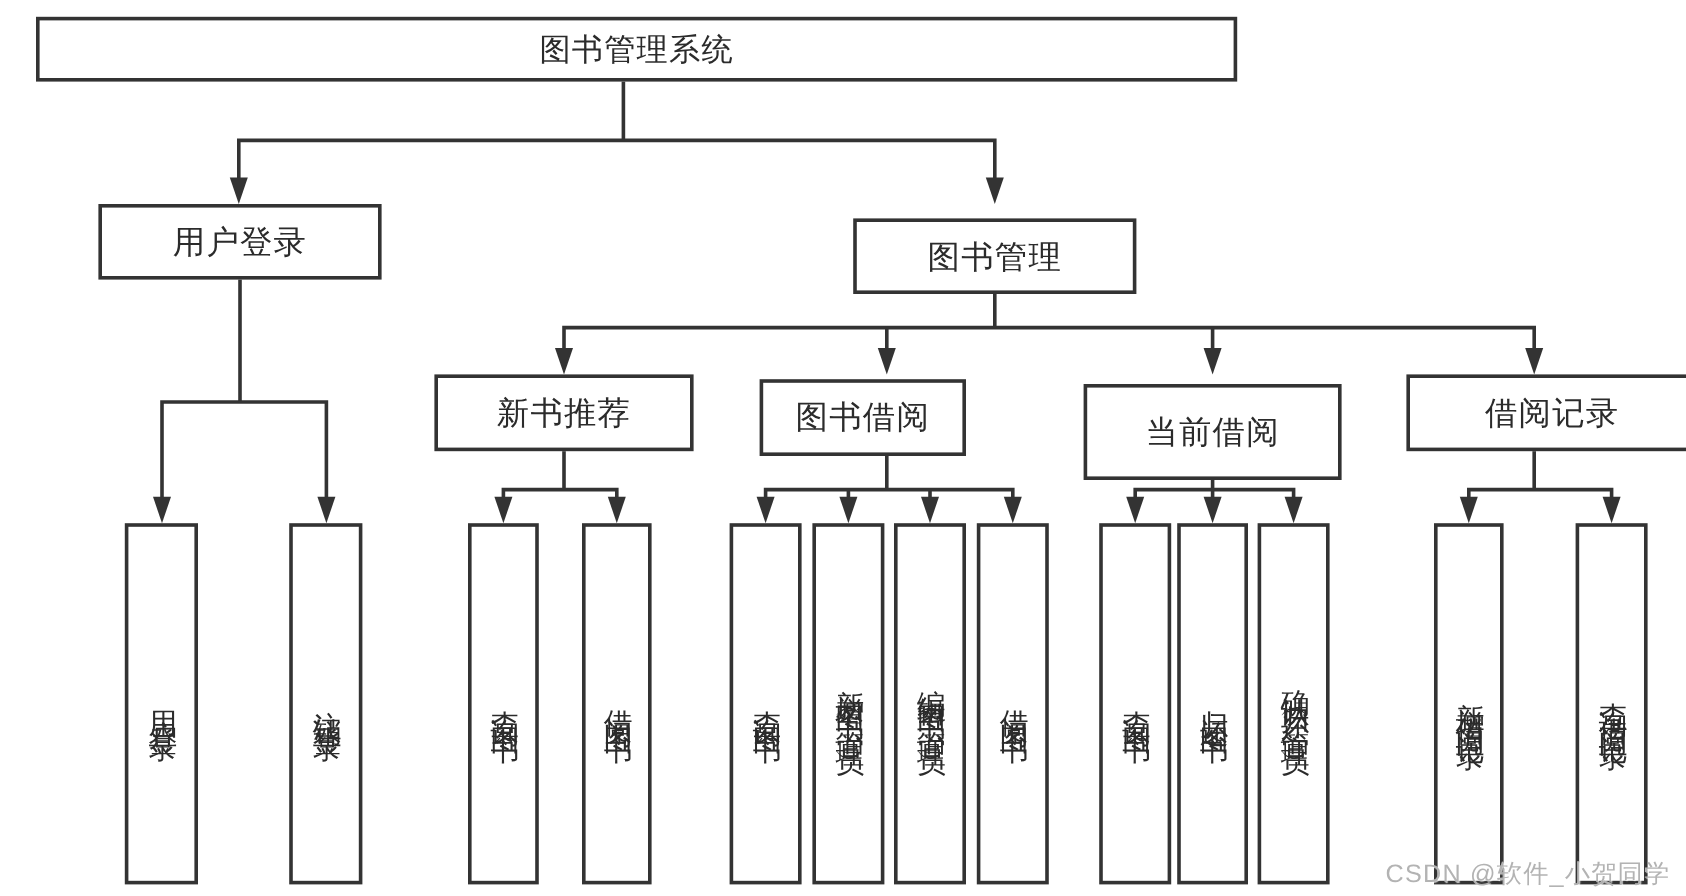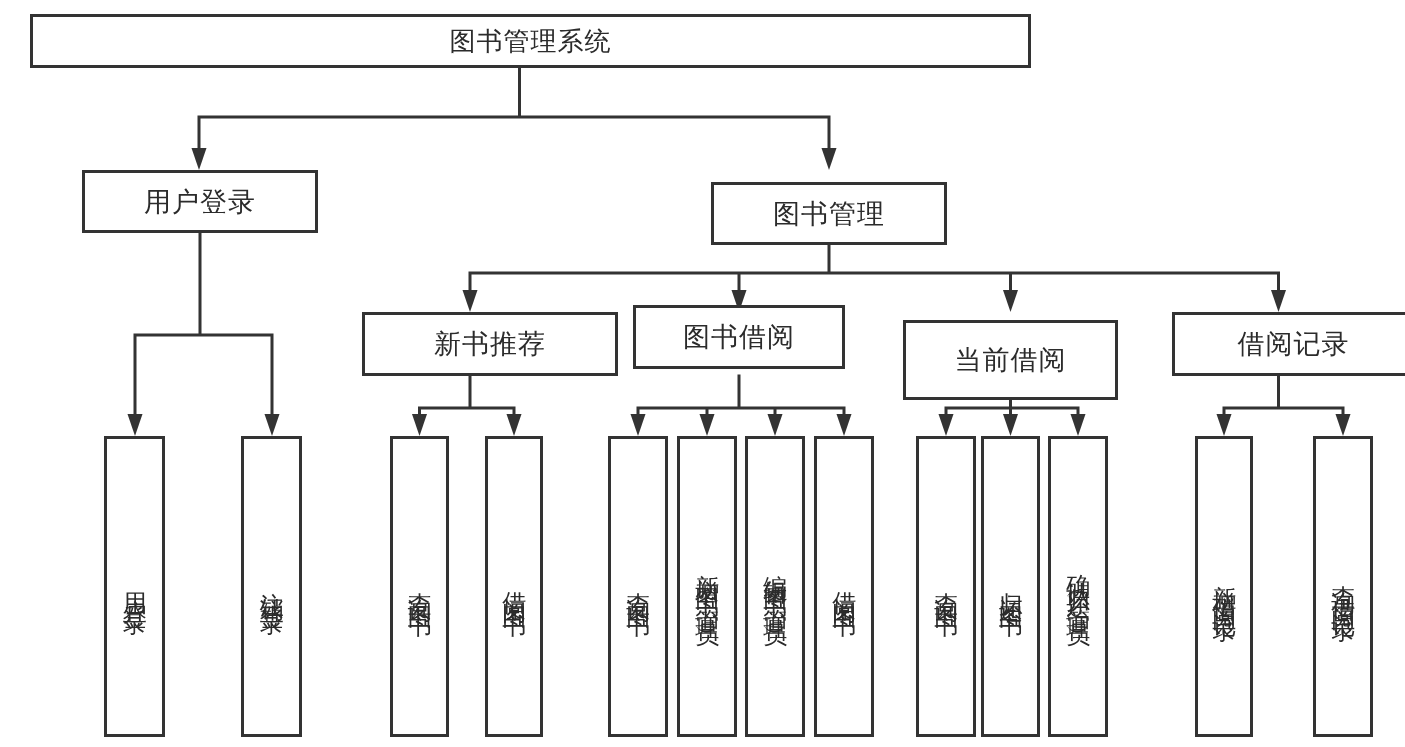--- a/index.html
+++ b/index.html
@@ -110,22 +110,22 @@
       <polygon points="1224,436 1216.5,414 1231.5,414"></polygon>
       <polygon points="1343,436 1335.5,414 1350.5,414"></polygon>
     </g>
   </svg>
 
   <div class="node l1" style="left:19px; top:14px; width:1001px; height:54px;margin-left:11px;">图书管理系统</div>
 
   <div class="node l2" style="left:82px; top:170px; width:236px; height:63px;">用户登录</div>
   <div class="node l2" style="left:711px; top:170px; width:236px; height:63px;margin-top:12px;">图书管理</div>
 
-  <div class="node l3" style="left:362px; top:312px; width:256px; height:64px;">新书推荐</div>
-  <div class="node l3" style="left:633px; top:305px; width:212px; height:64px;">图书借阅</div>
+  <div class="node l3" style="left:362px; top:312px; width:216px; height:64px;">新书推荐</div>
+  <div class="node l3" style="left:633px; top:316px; width:172px; height:64px;">图书借阅</div>
   <div class="node l3" style="left:903px; top:320px; width:215px; height:80px;">当前借阅</div>
   <div class="node l3" style="left:1172px; top:312px; width:243px; height:64px;">借阅记录</div>
 
   <div class="leaf" style="left:104px; top:436px; width:61px; height:301px;">
     <span class="vtext">用户登录</span>
   </div>
   <div class="leaf" style="left:241px; top:436px; width:61px; height:301px;">
     <span class="vtext">注销登录</span>
   </div>
 
@@ -159,14 +159,15 @@
     <span class="vtext">确认归还（管理员）</span>
   </div>
 
   <div class="leaf" style="left:1195px; top:436px; width:58px; height:301px;">
     <span class="vtext">新增借阅记录</span>
   </div>
   <div class="leaf" style="left:1313px; top:436px; width:60px; height:301px;">
     <span class="vtext">查询借阅记录</span>
   </div>
 
+  <div class="watermark">CSDN @软件_小贺同学</div>
 
 </div>
 
 </body></html>

